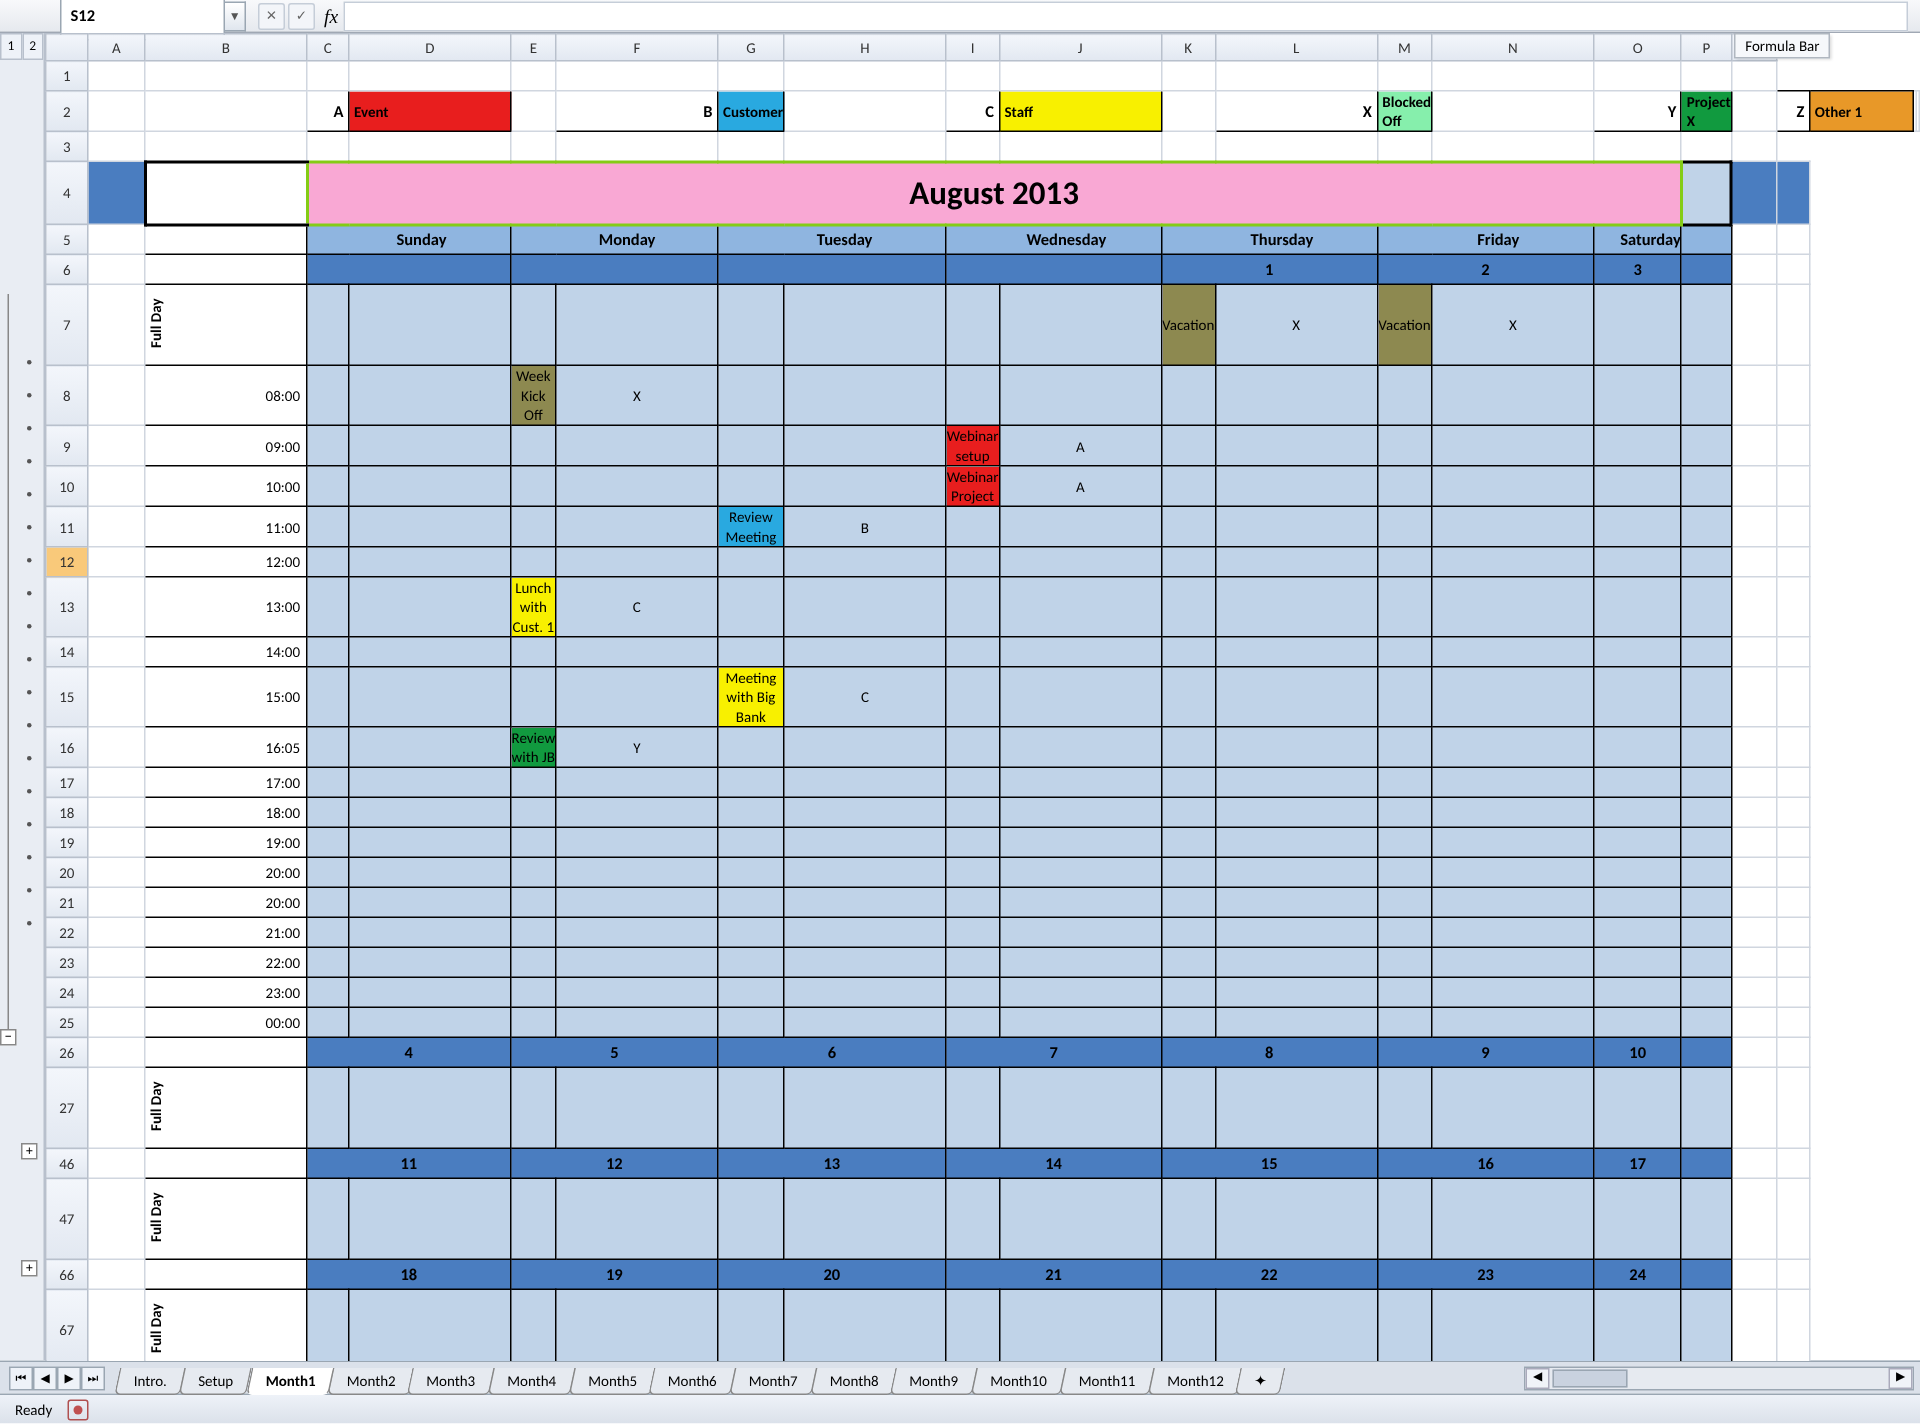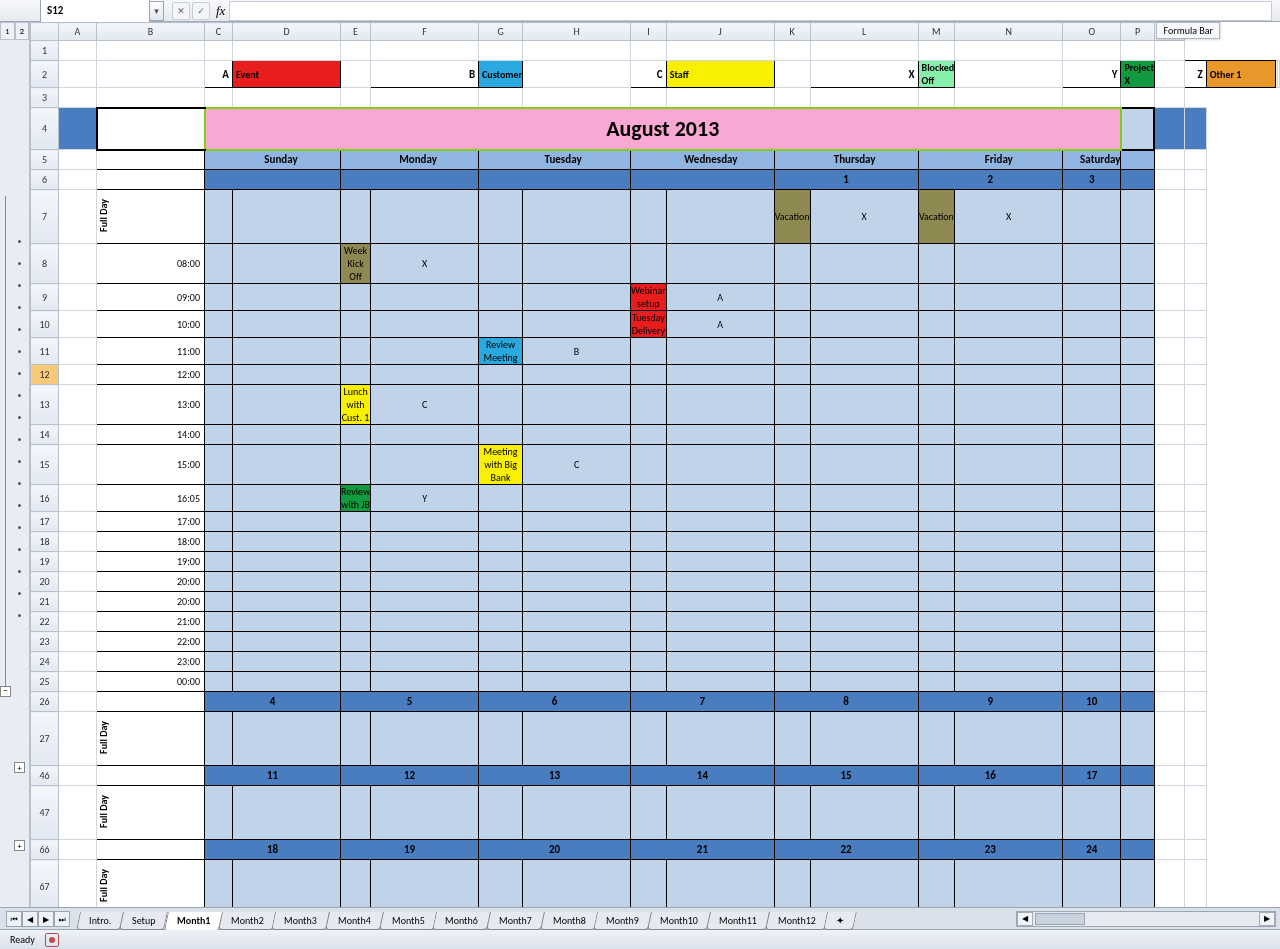--- a/index.html
+++ b/index.html
@@ -300,21 +300,21 @@
             <tr>
               <th class="rowh">10</th>
               <td class=""></td>
               <td class="time">10:00</td>
               <td class="cal-bg"></td>
               <td class="cal-bg"></td>
               <td class="cal-bg"></td>
               <td class="cal-bg"></td>
               <td class="cal-bg"></td>
               <td class="cal-bg"></td>
-              <td class="ev ev-A">Tuesday Delivery</td>
+              <td class="ev ev-A">Webinar Project</td>
               <td class="code">A</td>
               <td class="cal-bg"></td>
               <td class="cal-bg"></td>
               <td class="cal-bg"></td>
               <td class="cal-bg"></td>
               <td class="cal-bg"></td>
               <td class="cal-bg"></td>
               <td class=""></td>
               <td class=""></td>
             </tr>

